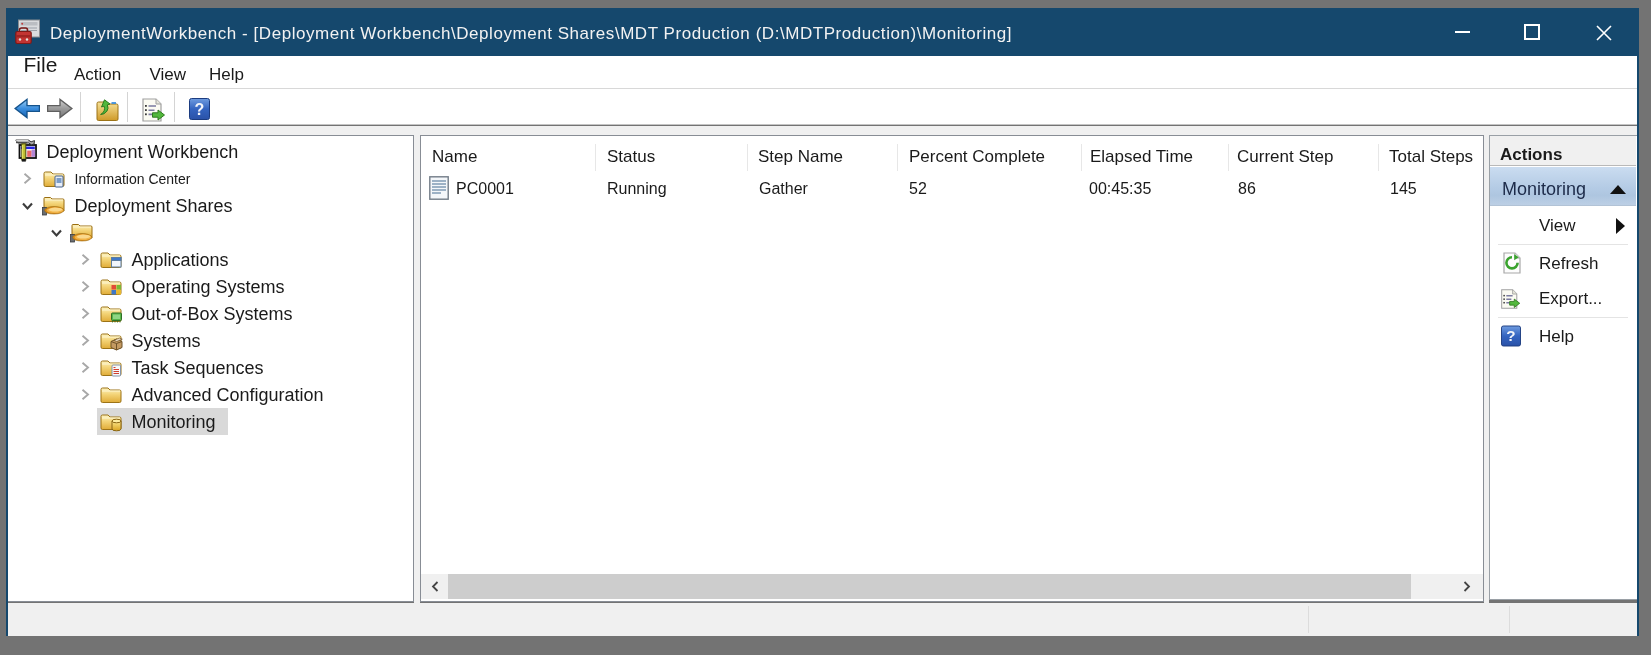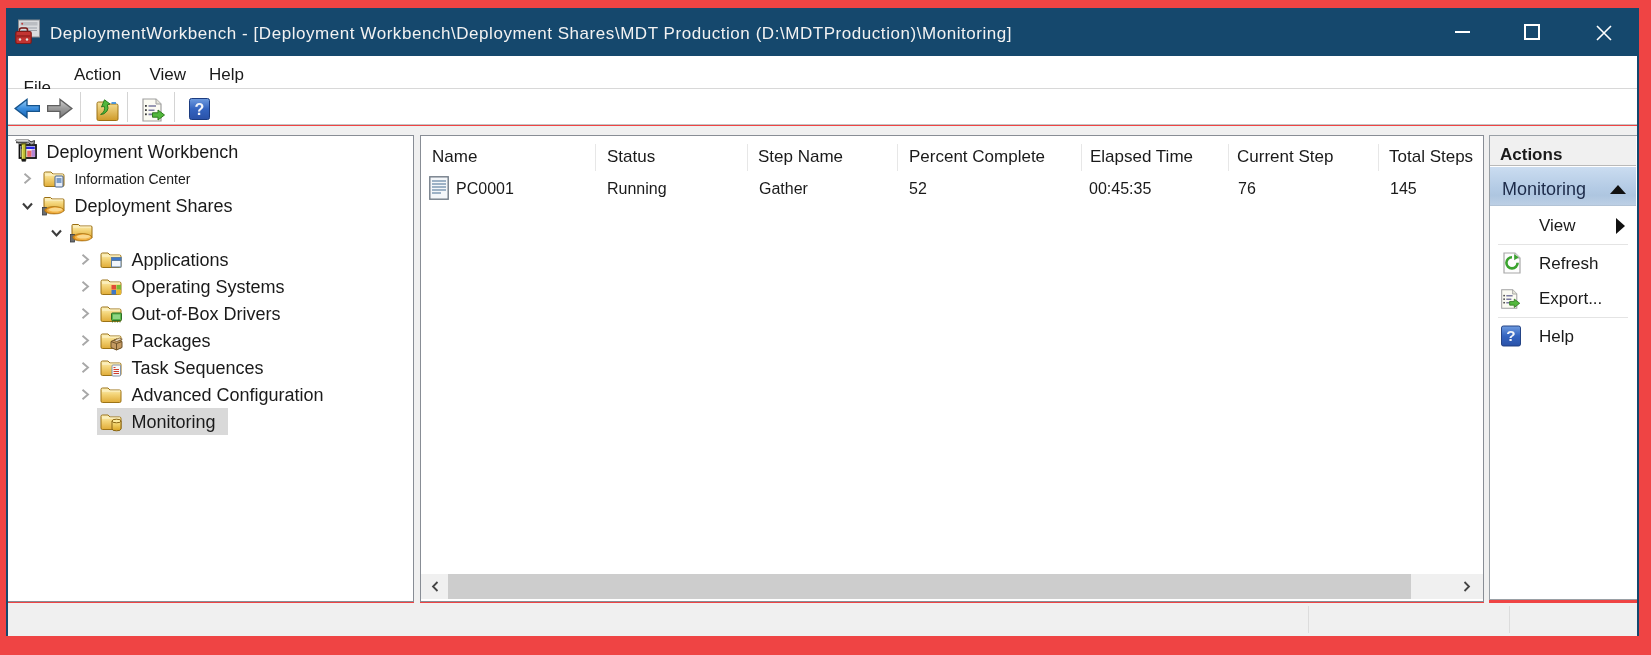--- a/index.html
+++ b/index.html
@@ -1,15 +1,15 @@
 <!DOCTYPE html>
 <html><head><meta charset="utf-8"><style>
 * { margin:0; padding:0; box-sizing:border-box; }
 html,body { width:1651px; height:655px; background:#fff; font-family:"Liberation Sans", sans-serif; }
-#canvas { position:absolute; left:0; top:0; width:1651px; height:655px; overflow:hidden; background:#ef4444; }
+#canvas { position:absolute; left:0; top:0; width:1651px; height:655px; overflow:hidden; background:#737373; }
 .abs { position:absolute; }
 .txt { position:absolute; white-space:nowrap; color:#1a1a1a; line-height:20px; }
 </style></head><body>
 <div id="canvas">
     <svg width="0" height="0" style="position:absolute">
 <defs>
 <linearGradient id="gold" x1="0" y1="0" x2="0" y2="1">
  <stop offset="0" stop-color="#fdf3c0"></stop>
           <stop offset="0.45" stop-color="#f3d376"></stop>
           <stop offset="1" stop-color="#e0ac38"></stop>
@@ -53,21 +53,21 @@
       <rect x="5.5" y="3" width="17" height="3.5" fill="#babdc2"></rect>
       <circle cx="7.2" cy="4.7" r="1" fill="#c04040"></circle>
       <path d="M6 9 h16 M6 11.5 h16 M6 14 h10" stroke="#9aa0a8" stroke-width="1.2"></path>
       <rect x="0.8" y="12.5" width="15.4" height="12" rx="1.5" fill="#c33432" stroke="#7c1a18" stroke-width="1.2"></rect>
       <path d="M4.5 12.5 v-1.5 q0-2 2-2 h4 q2 0 2 2 v1.5" fill="none" stroke="#7c1a18" stroke-width="1.6"></path>
       <rect x="0.8" y="16" width="15.4" height="2.4" fill="#a02422"></rect>
       <circle cx="5" cy="20.5" r="1.2" fill="#e8e0da"></circle>
       <circle cx="12" cy="20.5" r="1.2" fill="#e8e0da"></circle>
     </svg>
 <div class="abs" style="left:8px;top:56px;width:1629px;height:33px;background:#fff;border-bottom:1px solid #d8d8d8"></div>
-<div class="txt" style="left:23.5px;top:78px;font-size:17px">File</div>
+<div class="txt" style="left:23.5px;top:55px;font-size:21px">File</div>
 <div class="txt" style="left:74px;top:65px;font-size:17px">Action</div>
 <div class="txt" style="left:149.5px;top:65px;font-size:17px">View</div>
 <div class="txt" style="left:209px;top:65px;font-size:17px">Help</div>
 <div class="abs" style="left:8px;top:89px;width:1629px;height:36px;background:#fff;border-bottom:1px solid #c4c4c4"></div>
 <div class="abs" style="left:80px;top:92px;width:1px;height:30px;background:#d4d4d4"></div>
 <div class="abs" style="left:127px;top:92px;width:1px;height:30px;background:#d4d4d4"></div>
 <div class="abs" style="left:174px;top:92px;width:1px;height:30px;background:#d4d4d4"></div>
 <svg class="abs" style="left:13.5px;top:97px" width="26" height="23" viewBox="0.5 0 23 20">
       <path d="M23 7.5 h-11 v-5.5 l-10.5 8 l10.5 8 v-5.5 h11 z" fill="url(#bluearr)" stroke="#15538c" stroke-width="1.2"></path>
     </svg>
@@ -173,32 +173,32 @@
 <svg class="abs" style="left:80px;top:307.0px" width="10" height="13" viewBox="0 0 10 13">
       <path d="M2.5 1.8 L8 6.5 L2.5 11.2" stroke="#a8a8a8" stroke-width="1.9" fill="none"></path>
     </svg>
 <svg class="abs" style="left:99px;top:303.5px" width="24" height="20" viewBox="0 0 22 20">
       <path d="M1 4.5 q0-1.5 1.5-1.5 h5.5 l2 2 h9.5 q1.5 0 1.5 1.5 v9.5 q0 1.5-1.5 1.5 h-17 q-1.5 0-1.5-1.5 z" fill="url(#gold)" stroke="#9c7316" stroke-width="1"></path>
       <path d="M2 6 h18" stroke="#fdf6d2" stroke-width="1" fill="none"></path>
       <rect x="11.5" y="9" width="10" height="7.5" rx="1" fill="#58b44a" stroke="#2e7026" stroke-width="1"></rect>
       <rect x="13" y="10.5" width="7" height="4.5" fill="#8ed684"></rect>
       <path d="M12.5 16.5 v2 M15 16.5 v2 M17.5 16.5 v2 M20 16.5 v2" stroke="#2e7026" stroke-width="0.8"></path>
     </svg>
-<div class="txt" style="left:131.5px;top:304.3px;font-size:18px">Out-of-Box Drivers</div>
+<div class="txt" style="left:131.5px;top:304.3px;font-size:18px">Out-of-Box Systems</div>
 <svg class="abs" style="left:80px;top:334.0px" width="10" height="13" viewBox="0 0 10 13">
       <path d="M2.5 1.8 L8 6.5 L2.5 11.2" stroke="#a8a8a8" stroke-width="1.9" fill="none"></path>
     </svg>
 <svg class="abs" style="left:99px;top:330.5px" width="24" height="20" viewBox="0 0 22 20">
       <path d="M1 4.5 q0-1.5 1.5-1.5 h5.5 l2 2 h9.5 q1.5 0 1.5 1.5 v9.5 q0 1.5-1.5 1.5 h-17 q-1.5 0-1.5-1.5 z" fill="url(#gold)" stroke="#9c7316" stroke-width="1"></path>
       <path d="M2 6 h18" stroke="#fdf6d2" stroke-width="1" fill="none"></path>
       <path d="M11 10.5 l5.5-2.5 l5.5 2.5 v6 l-5.5 2.5 l-5.5-2.5 z" fill="#c49a62" stroke="#6e5228" stroke-width="1"></path>
       <path d="M11 10.5 l5.5 2 l5.5-2 M16.5 12.5 v6.5" stroke="#6e5228" stroke-width="1" fill="none"></path>
       <path d="M14 9.2 l5.5-2.2 l2.8 1.2 l-5.6 2.4 z" fill="#e8d8c0" stroke="#6e5228" stroke-width="0.7"></path>
     </svg>
-<div class="txt" style="left:131.5px;top:331.3px;font-size:18px">Packages</div>
+<div class="txt" style="left:131.5px;top:331.3px;font-size:18px">Systems</div>
 <svg class="abs" style="left:80px;top:361.0px" width="10" height="13" viewBox="0 0 10 13">
       <path d="M2.5 1.8 L8 6.5 L2.5 11.2" stroke="#a8a8a8" stroke-width="1.9" fill="none"></path>
     </svg>
 <svg class="abs" style="left:99px;top:357.5px" width="24" height="20" viewBox="0 0 22 20">
       <path d="M1 4.5 q0-1.5 1.5-1.5 h5.5 l2 2 h9.5 q1.5 0 1.5 1.5 v9.5 q0 1.5-1.5 1.5 h-17 q-1.5 0-1.5-1.5 z" fill="url(#gold)" stroke="#9c7316" stroke-width="1"></path>
       <path d="M2 6 h18" stroke="#fdf6d2" stroke-width="1" fill="none"></path>
       <rect x="12" y="7" width="8.5" height="11" rx="1" fill="#f6f8fa" stroke="#8494a8" stroke-width="1"></rect>
       <path d="M13.5 9.5 h2 M13.5 11.5 h5.5 M13.5 13.5 h5.5 M13.5 15.5 h5.5" stroke="#d04030" stroke-width="1"></path>
     </svg>
 <div class="txt" style="left:131.5px;top:358.3px;font-size:18px">Task Sequences</div>
@@ -232,21 +232,21 @@
 <div class="txt" style="left:1389px;top:147.3px;font-size:17px">Total Steps</div>
 <svg class="abs" style="left:429px;top:176px" width="20" height="24" viewBox="0 0 20 24">
       <rect x="0.8" y="0.8" width="18.4" height="22.4" fill="#f4f7fa" stroke="#737d88" stroke-width="1.4"></rect>
       <path d="M3 5 h14 M3 8 h14 M3 11 h14 M3 14 h14 M3 17 h9" stroke="#9db2c6" stroke-width="1.8"></path>
     </svg>
 <div class="txt" style="left:456px;top:178.5px;font-size:16px">PC0001</div>
 <div class="txt" style="left:607px;top:178.5px;font-size:16px">Running</div>
 <div class="txt" style="left:759px;top:178.5px;font-size:16px">Gather</div>
 <div class="txt" style="left:909px;top:178.5px;font-size:16px">52</div>
 <div class="txt" style="left:1089px;top:178.5px;font-size:16px">00:45:35</div>
-<div class="txt" style="left:1238px;top:178.5px;font-size:16px">76</div>
+<div class="txt" style="left:1238px;top:178.5px;font-size:16px">86</div>
 <div class="txt" style="left:1390px;top:178.5px;font-size:16px">145</div>
 <div class="abs" style="left:421px;top:574px;width:1062px;height:25px;background:#f0f0f0"></div>
 <div class="abs" style="left:448px;top:574px;width:963px;height:25px;background:#cdcdcd"></div>
 <svg class="abs" style="left:430px;top:580px" width="11" height="13" viewBox="0 0 11 13">
       <path d="M7.5 2 L3 6.5 L7.5 11" stroke="#444" stroke-width="1.8" fill="none"></path>
     </svg>
 <svg class="abs" style="left:1461px;top:580px" width="11" height="13" viewBox="0 0 11 13">
       <path d="M3.5 2 L8 6.5 L3.5 11" stroke="#444" stroke-width="1.8" fill="none"></path>
     </svg>
 <div class="abs" style="left:1490px;top:136px;width:146px;height:30px;background:#f0f0f0;border-bottom:1px solid #b9b9b9"></div>

